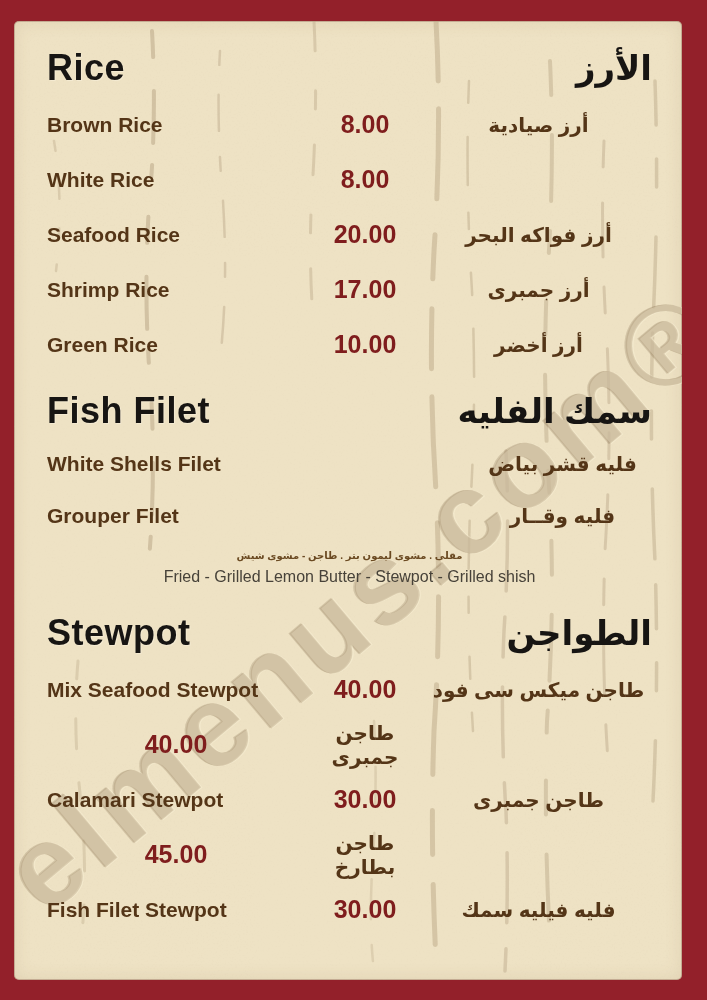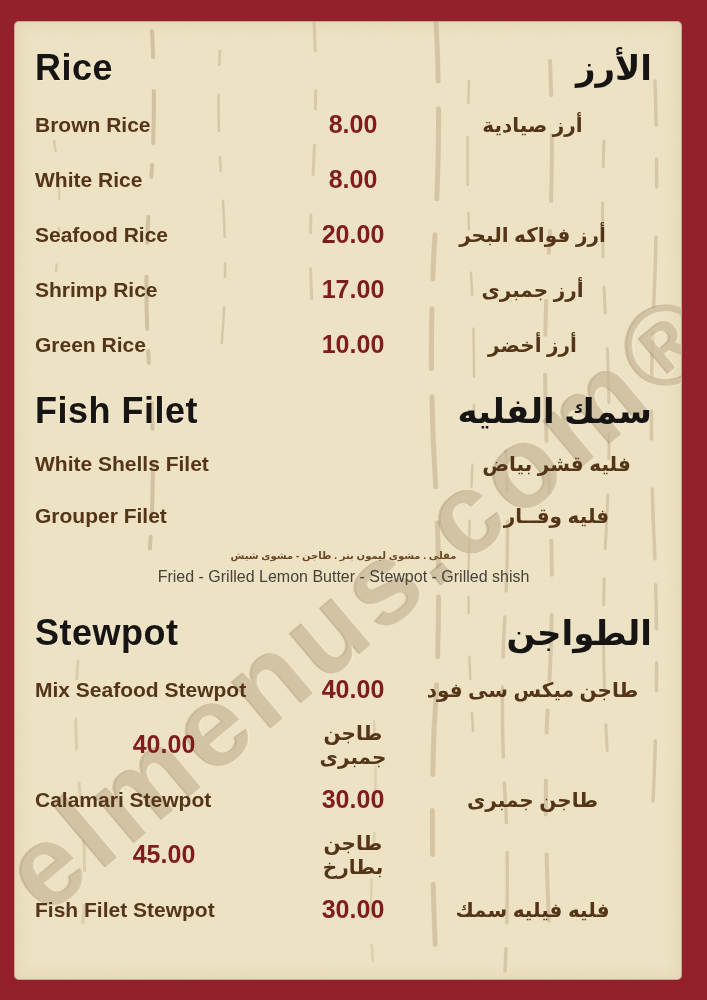--- a/index.html
+++ b/index.html
@@ -27,21 +27,21 @@
     transform-origin:0 50%;
     font-size:115px;
     font-weight:bold;
     letter-spacing:6px;
     white-space:nowrap;
     color:rgba(162,140,105,.30);
     text-shadow:1px 1px 0 rgba(248,238,212,.55), -1px -1px 0 rgba(118,96,66,.22);
     pointer-events:none;
     z-index:1;
   }
-  .content{position:relative;z-index:2;padding:18px 30px 0 21px;}
+  .content{position:relative;z-index:2;padding:18px 30px 0 33px;}
   .section-header{
     display:flex;justify-content:space-between;align-items:center;margin:0;
   }
   .title-en{
     margin:0;font-size:36px;font-weight:bold;color:#171513;
     letter-spacing:.5px;
     text-shadow:1px 1px 0 rgba(255,250,235,.35);
   }
   .title-ar{
     margin:0;font-size:34px;font-weight:bold;color:#171513;

